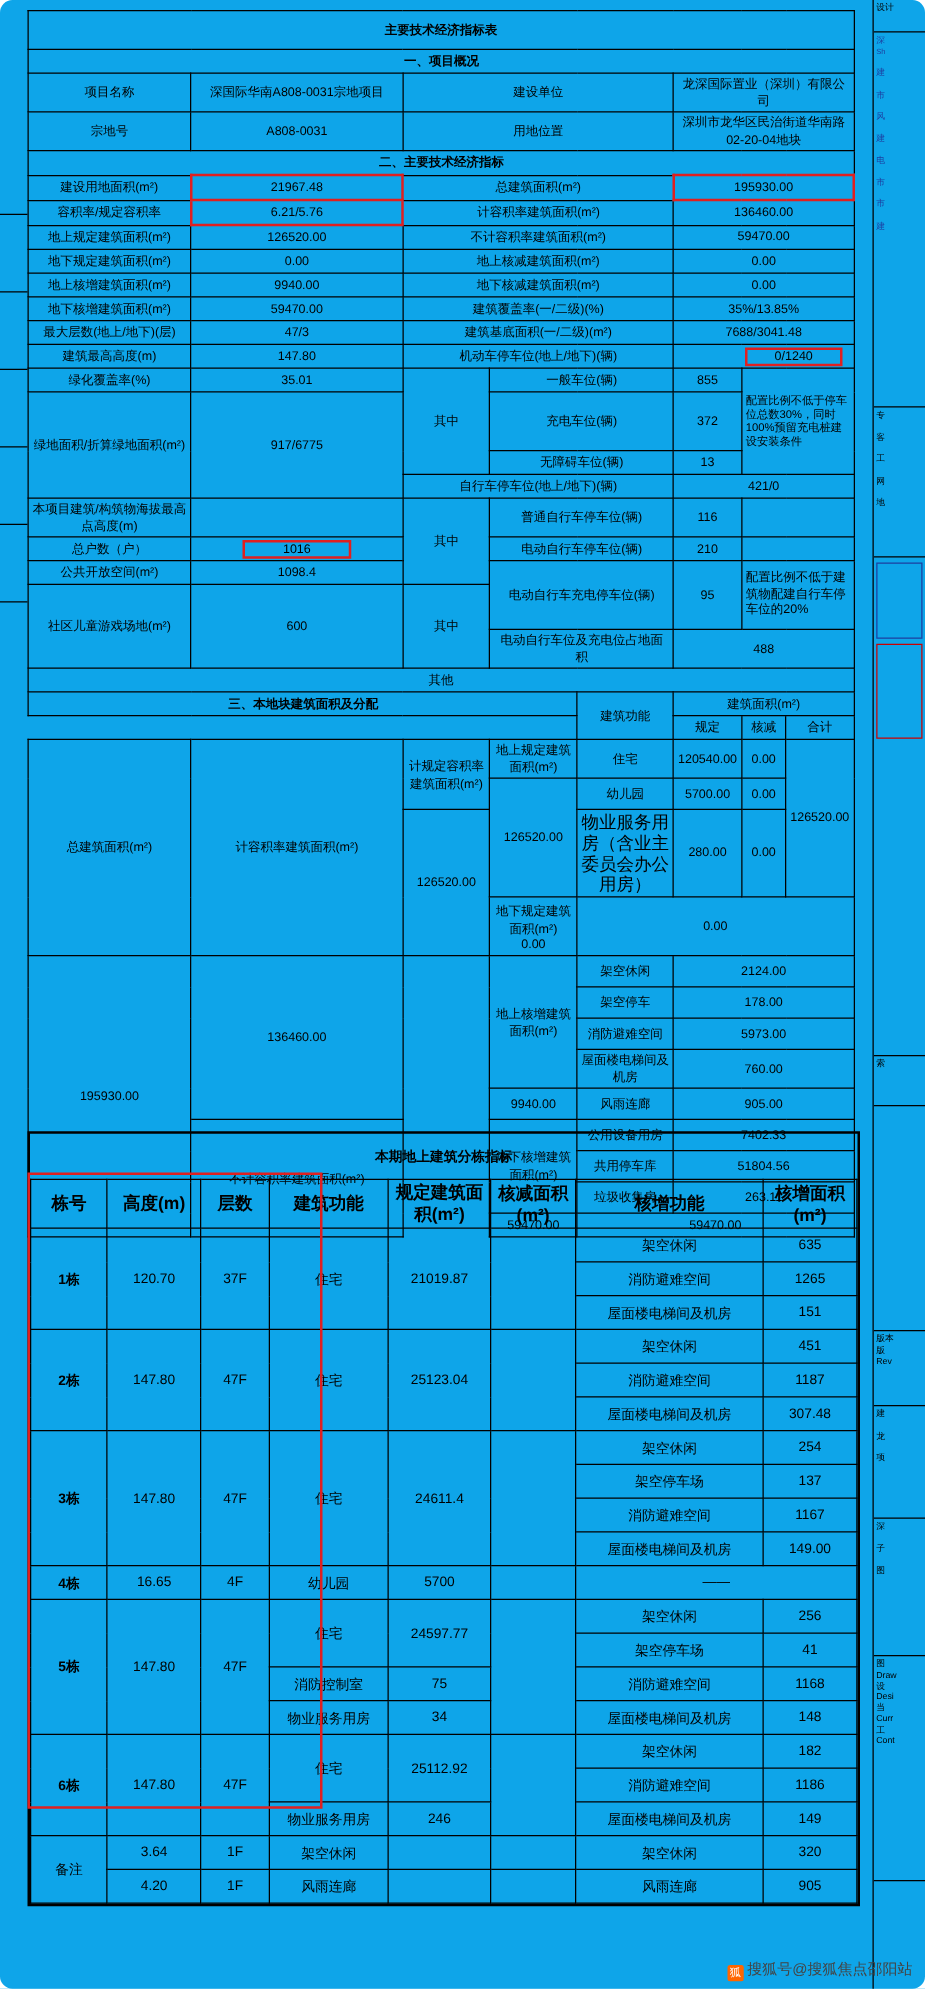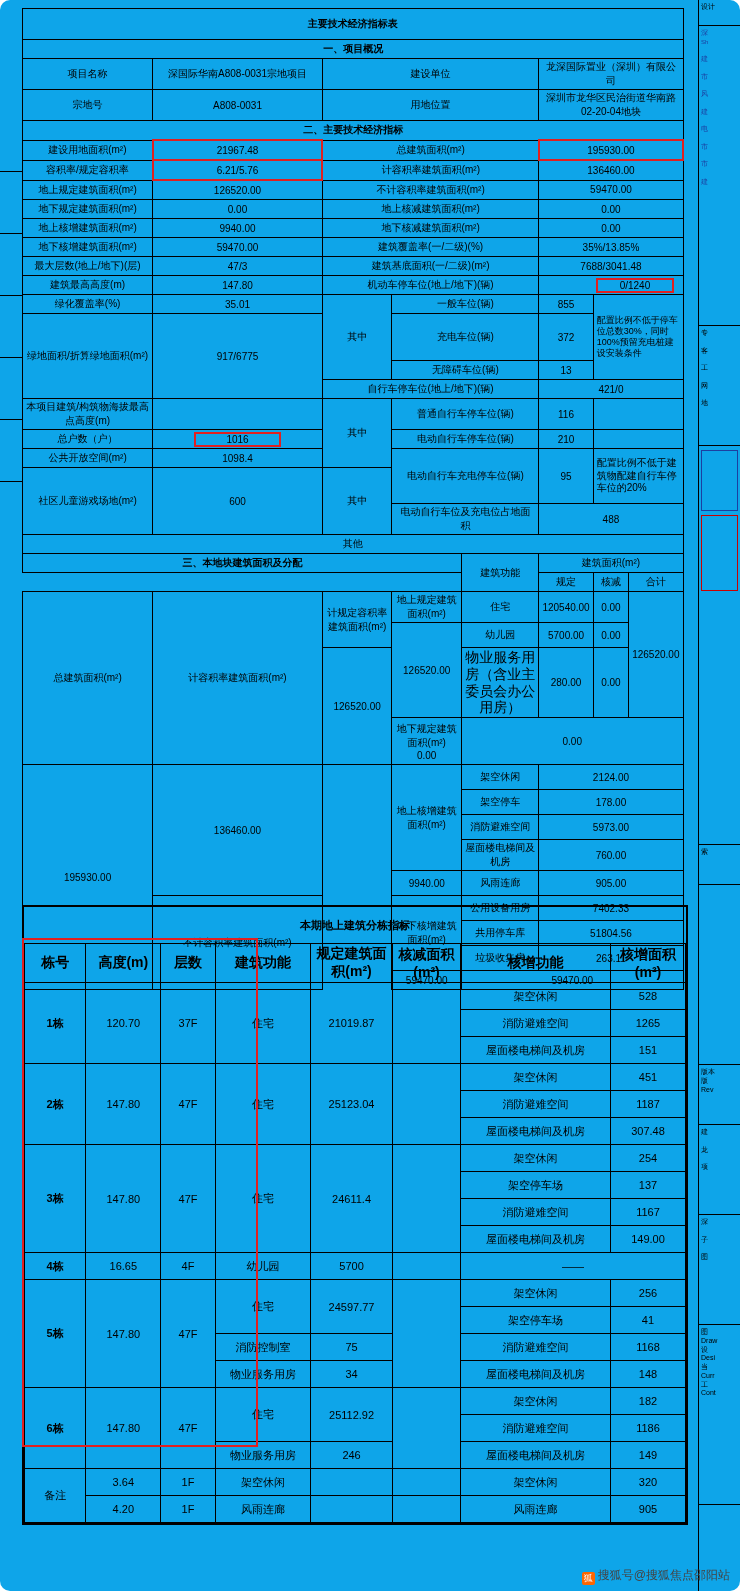--- a/index.html
+++ b/index.html
@@ -349,21 +349,21 @@
       </tr>
 
       <tr>
         <td rowspan="3" class="c b">1栋</td>
         <td rowspan="3" class="c">120.70</td>
         <td rowspan="3" class="c">37F</td>
         <td rowspan="3" class="c">住宅</td>
         <td rowspan="3" class="c">21019.87</td>
         <td rowspan="3" class="c"></td>
         <td class="c">架空休闲</td>
-        <td class="c">528</td>
+        <td class="c">635</td>
       </tr>
       <tr>
         <td class="c">消防避难空间</td>
         <td class="c">1265</td>
       </tr>
       <tr>
         <td class="c">屋面楼电梯间及机房</td>
         <td class="c">151</td>
       </tr>
 

